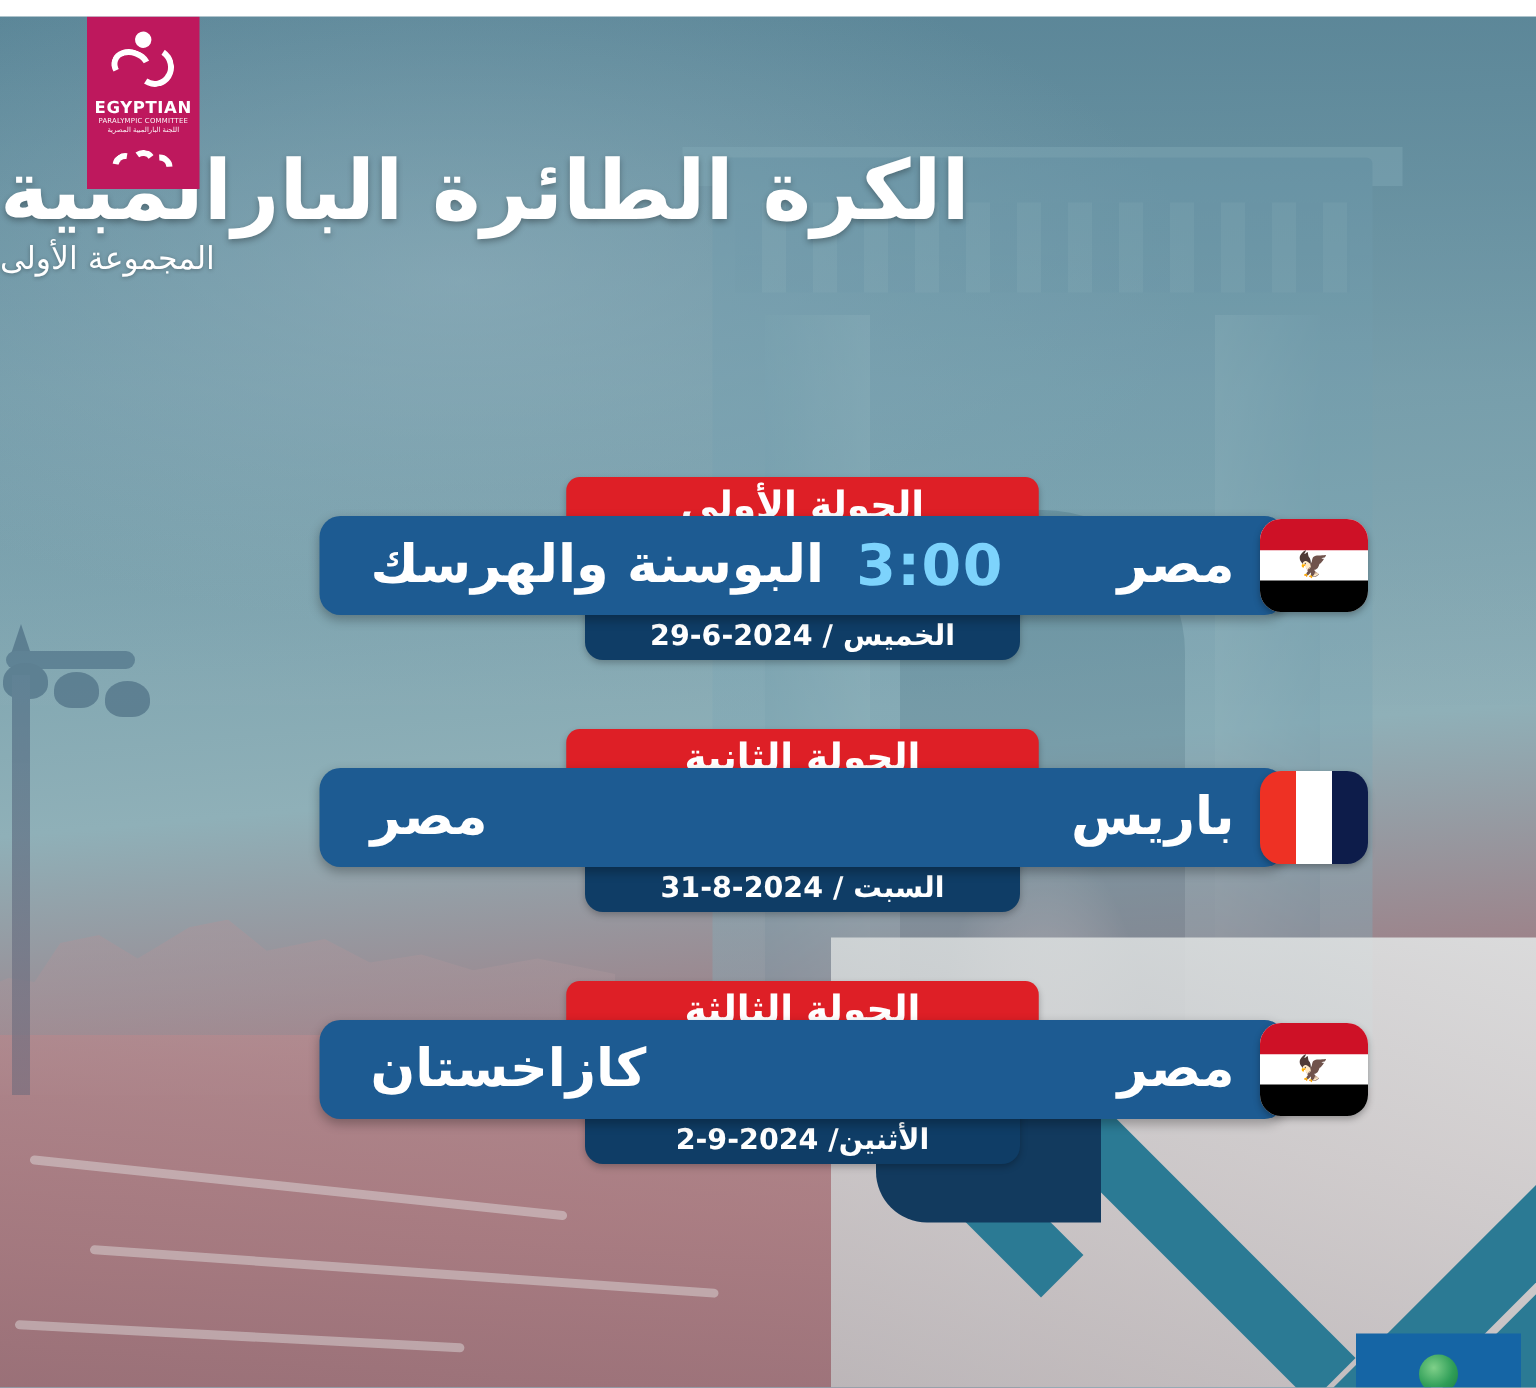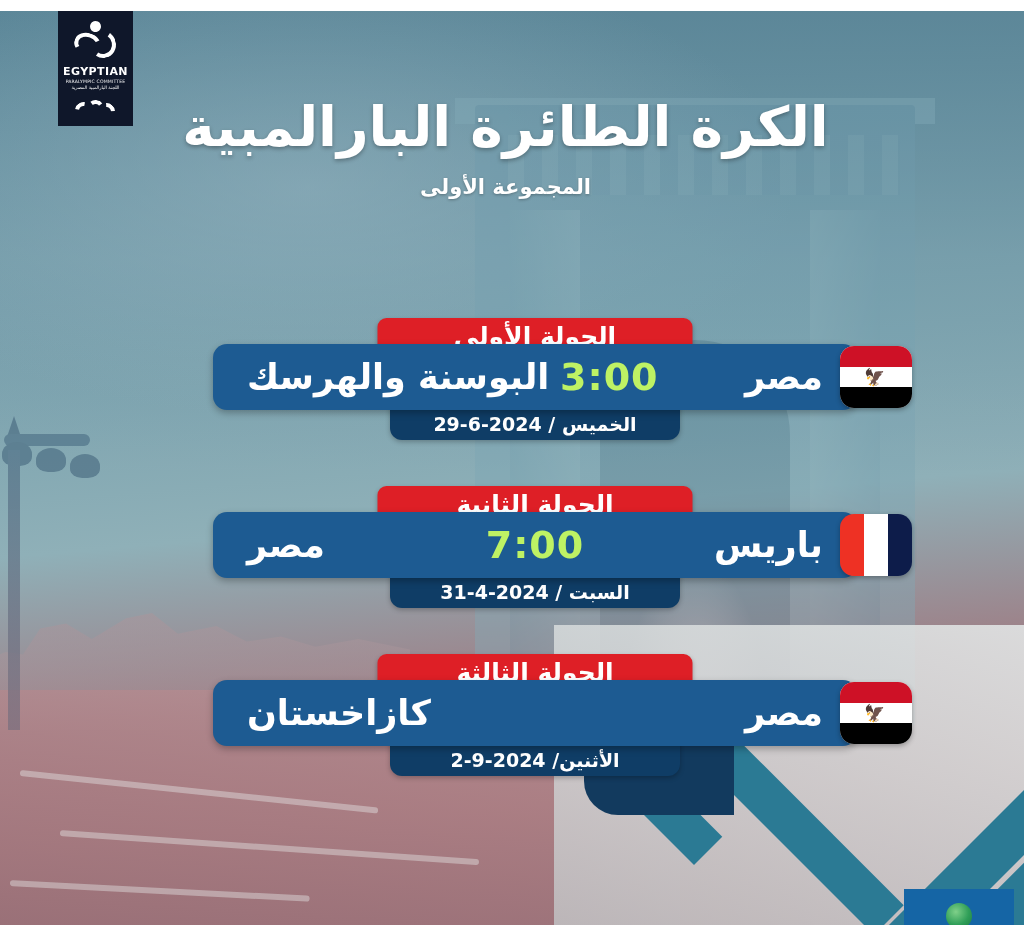--- a/index.html
+++ b/index.html
@@ -226,21 +226,21 @@
     margin-top: 14px;
     border-radius: 50%;
     background: radial-gradient(circle at 38% 34%, #7fd089, #2f9e58 55%, #1a7a3f 100%);
   }
 
   
   .logo {
     position: absolute;
     left: 58px; top: 11px;
     width: 75px; height: 115px;
-    background: #0f172a;
+    background: #be185d;
     z-index: 30;
     display: flex;
     flex-direction: column;
     align-items: center;
     padding-top: 9px;
   }
   .logo-mark {
     width: 48px; height: 42px;
     position: relative;
   }
@@ -310,43 +310,43 @@
   .ag1 { left: 1px;  top: 2px;  transform: rotate(-35deg); }
   .ag2 { left: 13px; top: 0px;  transform: rotate(8deg); }
   .ag3 { left: 24px; top: 3px;  transform: rotate(42deg); }
 
   
   .headings {
     position: absolute;
     top: 98px;
     left: 0; right: 13px;
     z-index: 25;
-    text-align: center;
+    text-align: left;
   }
   .title-main {
     color: #ffffff;
     font-size: 55px;
     font-weight: bold;
     line-height: 1.06;
     letter-spacing: -0.5px;
     text-shadow: 0 2px 4px rgba(0,0,0,0.30);
   }
   .title-sub {
     color: #ffffff;
     font-size: 33px;
     font-weight: bold;
     line-height: 1.2;
     margin-top: 2px;
     text-shadow: 0 2px 3px rgba(0,0,0,0.28);
   }
   .title-group {
     color: #ffffff;
     font-size: 21px;
-    font-weight: bold;
-    margin-top: 19px;
+    font-weight: normal;
+    margin-top: 4px;
     text-shadow: 0 1px 3px rgba(0,0,0,0.30);
   }
 
   
   .matches {
     position: absolute;
     top: 318px;
     left: 0; right: 0;
     z-index: 25;
   }
@@ -413,26 +413,26 @@
     color: #ffffff;
     font-size: 35px;
     font-weight: bold;
     white-space: nowrap;
     display: flex;
     align-items: center;
   }
   .team-home { justify-content: flex-start; padding-right: 34px; }
   .team-away { justify-content: flex-end;  padding-left: 34px; }
   .kickoff {
-    color: #bef264;
+    color: #7dd3fc;
     font-size: 38px;
     font-weight: bold;
     direction: ltr;
     min-width: 120px;
-    text-align: center;
+    text-align: right;
     letter-spacing: 1px;
   }
 
   
   .flag {
     position: absolute;
     top: 28px;
     width: 72px;
     height: 62px;
     border-radius: 14px;
@@ -545,24 +545,23 @@
         <div class="b1"></div>
           <div class="b2"></div>
           <div class="b3"></div>
         <div class="eagle">🦅</div>
       </div>
 
     </div>
 
     <div class="match">
       <div class="round-banner">الجولة الثانية</div>
-      <div class="date-strip">السبت / 2024-4-31</div>
+      <div class="date-strip">السبت / 2024-8-31</div>
       <div class="fixture">
         <div class="team team-home">باريس</div>
-        <div class="kickoff">7:00</div>
         <div class="team team-away">مصر</div>
       </div>
       <div class="flag flag-right fl-fr">
         <div class="s s1"></div>
           <div class="s s2"></div>
           <div class="s s3"></div>
       </div>
 
     </div>
 

